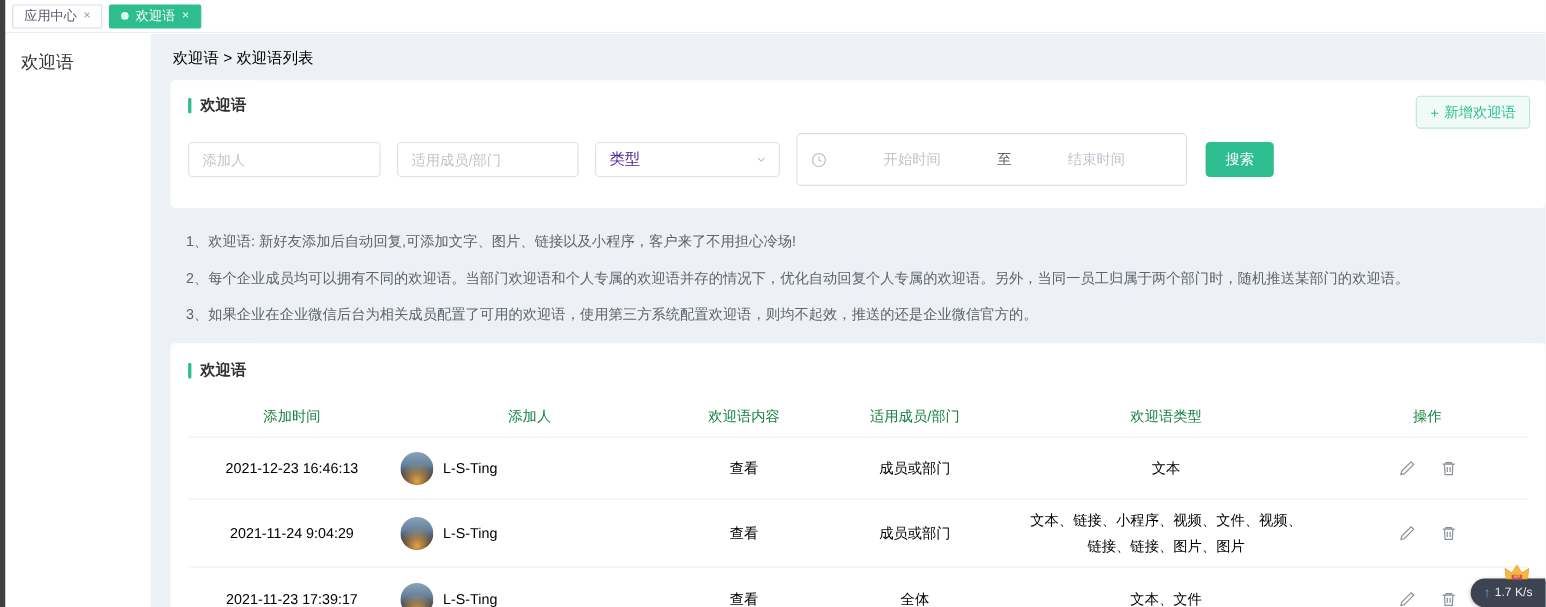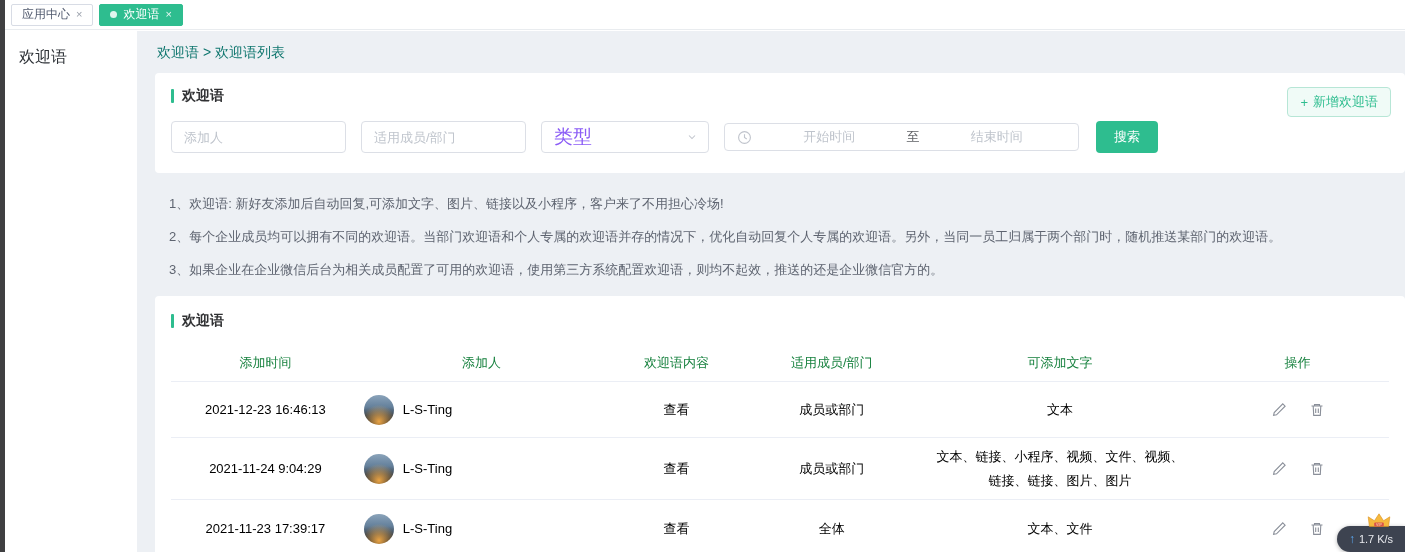--- a/index.html
+++ b/index.html
@@ -22,41 +22,41 @@
   .tab .close { font-size:11px; color:#9aa0ab; line-height:1; }
   .tab.active .close { color:rgba(255,255,255,.9); }
 
   
   .sidebar { position:absolute; left:5px; top:31px; width:132px; bottom:0; background:#fff; }
   .sidebar-item { padding:16px 0 0 14px; font-size:16px; color:#2f3338; cursor:pointer; }
 
   
   .main { position:absolute; left:137px; top:31px; right:0; bottom:0;
     background:#edf0f4; overflow:hidden; }
-  .breadcrumb { padding:13px 0 11px 20px; font-size:14px; color:#0f766e; }
+  .breadcrumb { padding:13px 0 11px 20px; font-size:14px; color:#000000; }
 
   .card { background:#fff; border-radius:4px; margin-left:18px; position:relative; }
 
   
   .card-search { padding:14px 16px 20px 16px; }
   .section-title { display:flex; align-items:center; gap:8px; font-size:14px;
     font-weight:bold; color:#303133; }
   .section-title .bar { width:3px; height:14px; background:#2ebd8f; border-radius:1px; }
   .add-btn { position:absolute; top:14px; right:14px; height:30px; padding:0 12px;
     display:flex; align-items:center; gap:5px; background:#f0fbf7;
     border:1px solid #b7e6d6; border-radius:4px; color:#2ebd8f; font-size:13px; cursor:pointer; }
   .filters { display:flex; align-items:center; gap:15px; margin-top:16px; }
   .inp { height:32px; border:1px solid #dcdfe6; border-radius:4px; background:#fff;
     font-size:13px; color:#606266; padding:0 12px; }
   .inp::placeholder { color:#bfc4cc; }
   .inp.w-text { width:175px; }
   .sel { width:168px; height:32px; border:1px solid #dcdfe6; border-radius:4px;
     display:flex; align-items:center; justify-content:space-between; padding:0 10px 0 12px;
-    font-size:19px; color:#8b5cf6; cursor:pointer; background:#fff; }
-  .daterange { width:355px; height:28px; border:1px solid #dcdfe6; border-radius:4px;
+    font-size:14px; color:#4c1d95; cursor:pointer; background:#fff; }
+  .daterange { width:355px; height:48px; border:1px solid #dcdfe6; border-radius:4px;
     display:flex; align-items:center; padding:0 12px; gap:8px; background:#fff; cursor:text; }
   .daterange .ph { font-size:13px; color:#bfc4cc; flex:1; text-align:center; }
   .daterange .sep { font-size:13px; color:#606266; }
   .search-btn { height:32px; padding:0 18px; background:#2ebd8f; color:#fff; border:none;
     border-radius:4px; font-size:13px; cursor:pointer; margin-left:2px; }
 
   
   .notes { padding:14px 20px 6px 20px; }
   .notes p { font-size:13px; color:#5e6470; line-height:33px; white-space:nowrap;margin-left:12px; }
 
@@ -160,21 +160,21 @@
         <span class="bar"></span>
         <span>欢迎语</span>
       </div>
 
       <div class="tbl">
         <div class="trow head">
           <div class="cell col-time">添加时间</div>
           <div class="cell col-adder">添加人</div>
           <div class="cell col-content">欢迎语内容</div>
           <div class="cell col-scope">适用成员/部门</div>
-          <div class="cell col-type">可添加文字</div>
+          <div class="cell col-type">欢迎语类型</div>
           <div class="cell col-op">操作</div>
         </div>
 
         <div class="trow r1">
           <div class="cell col-time">2021-12-23 16:46:13</div>
           <div class="cell col-adder">
             <span class="adder-wrap">
               <span class="avatar"></span>
               <span>L-S-Ting</span>
             </span>

